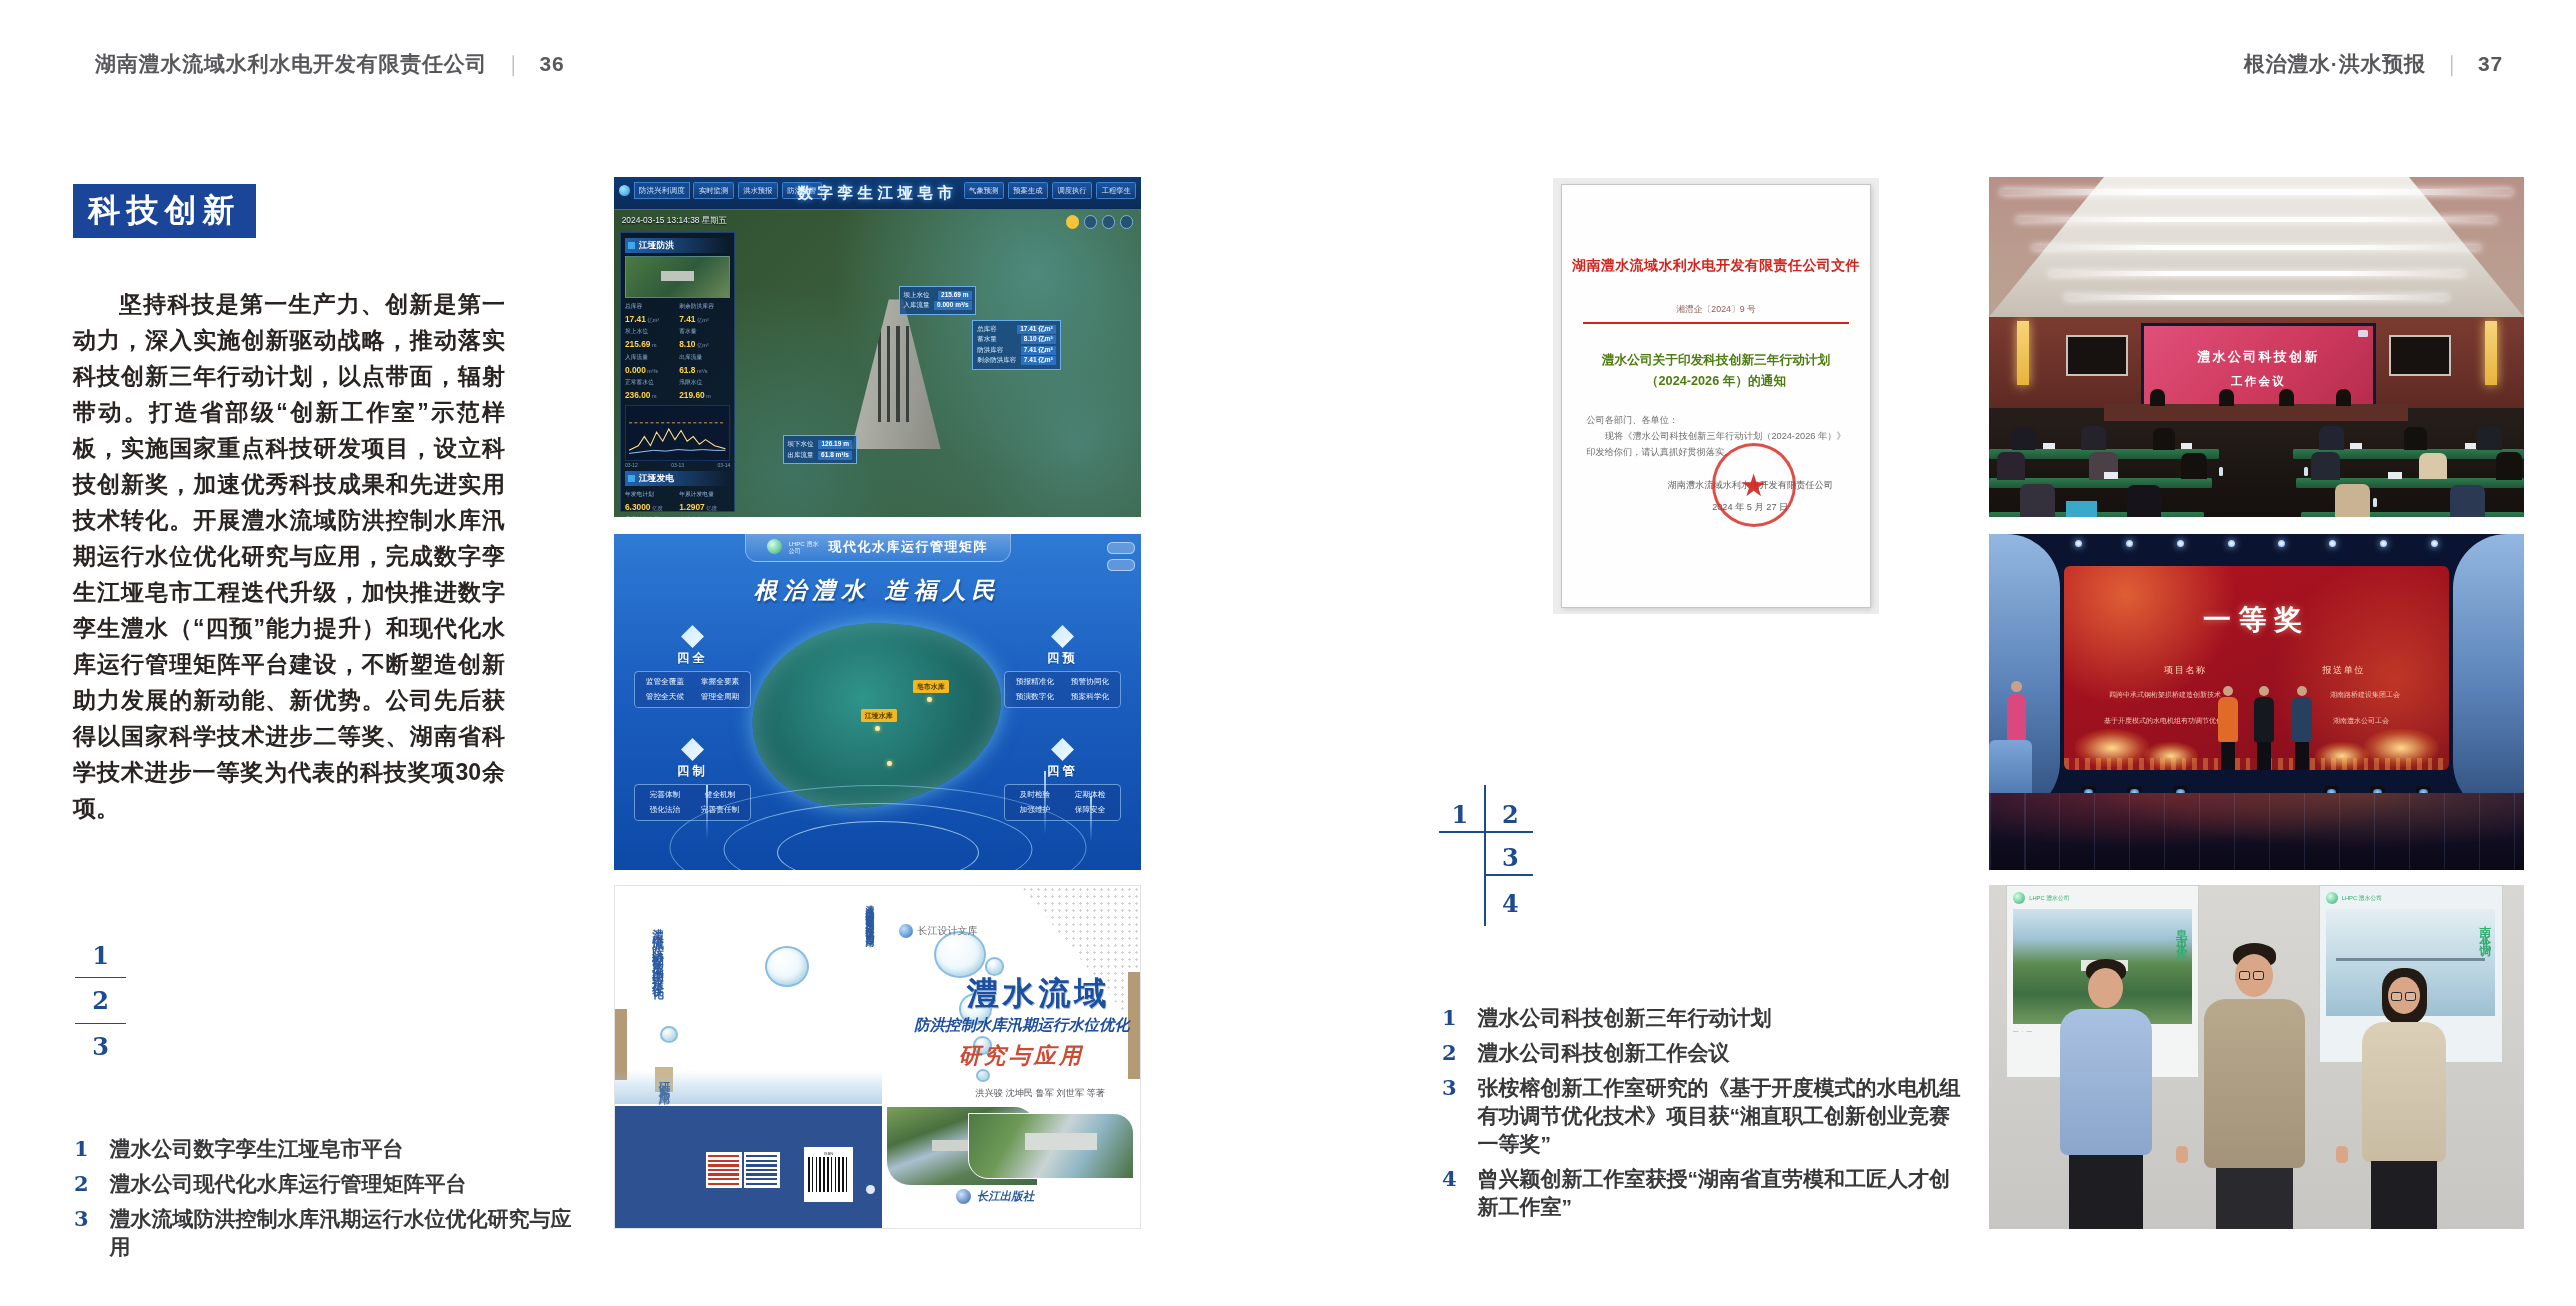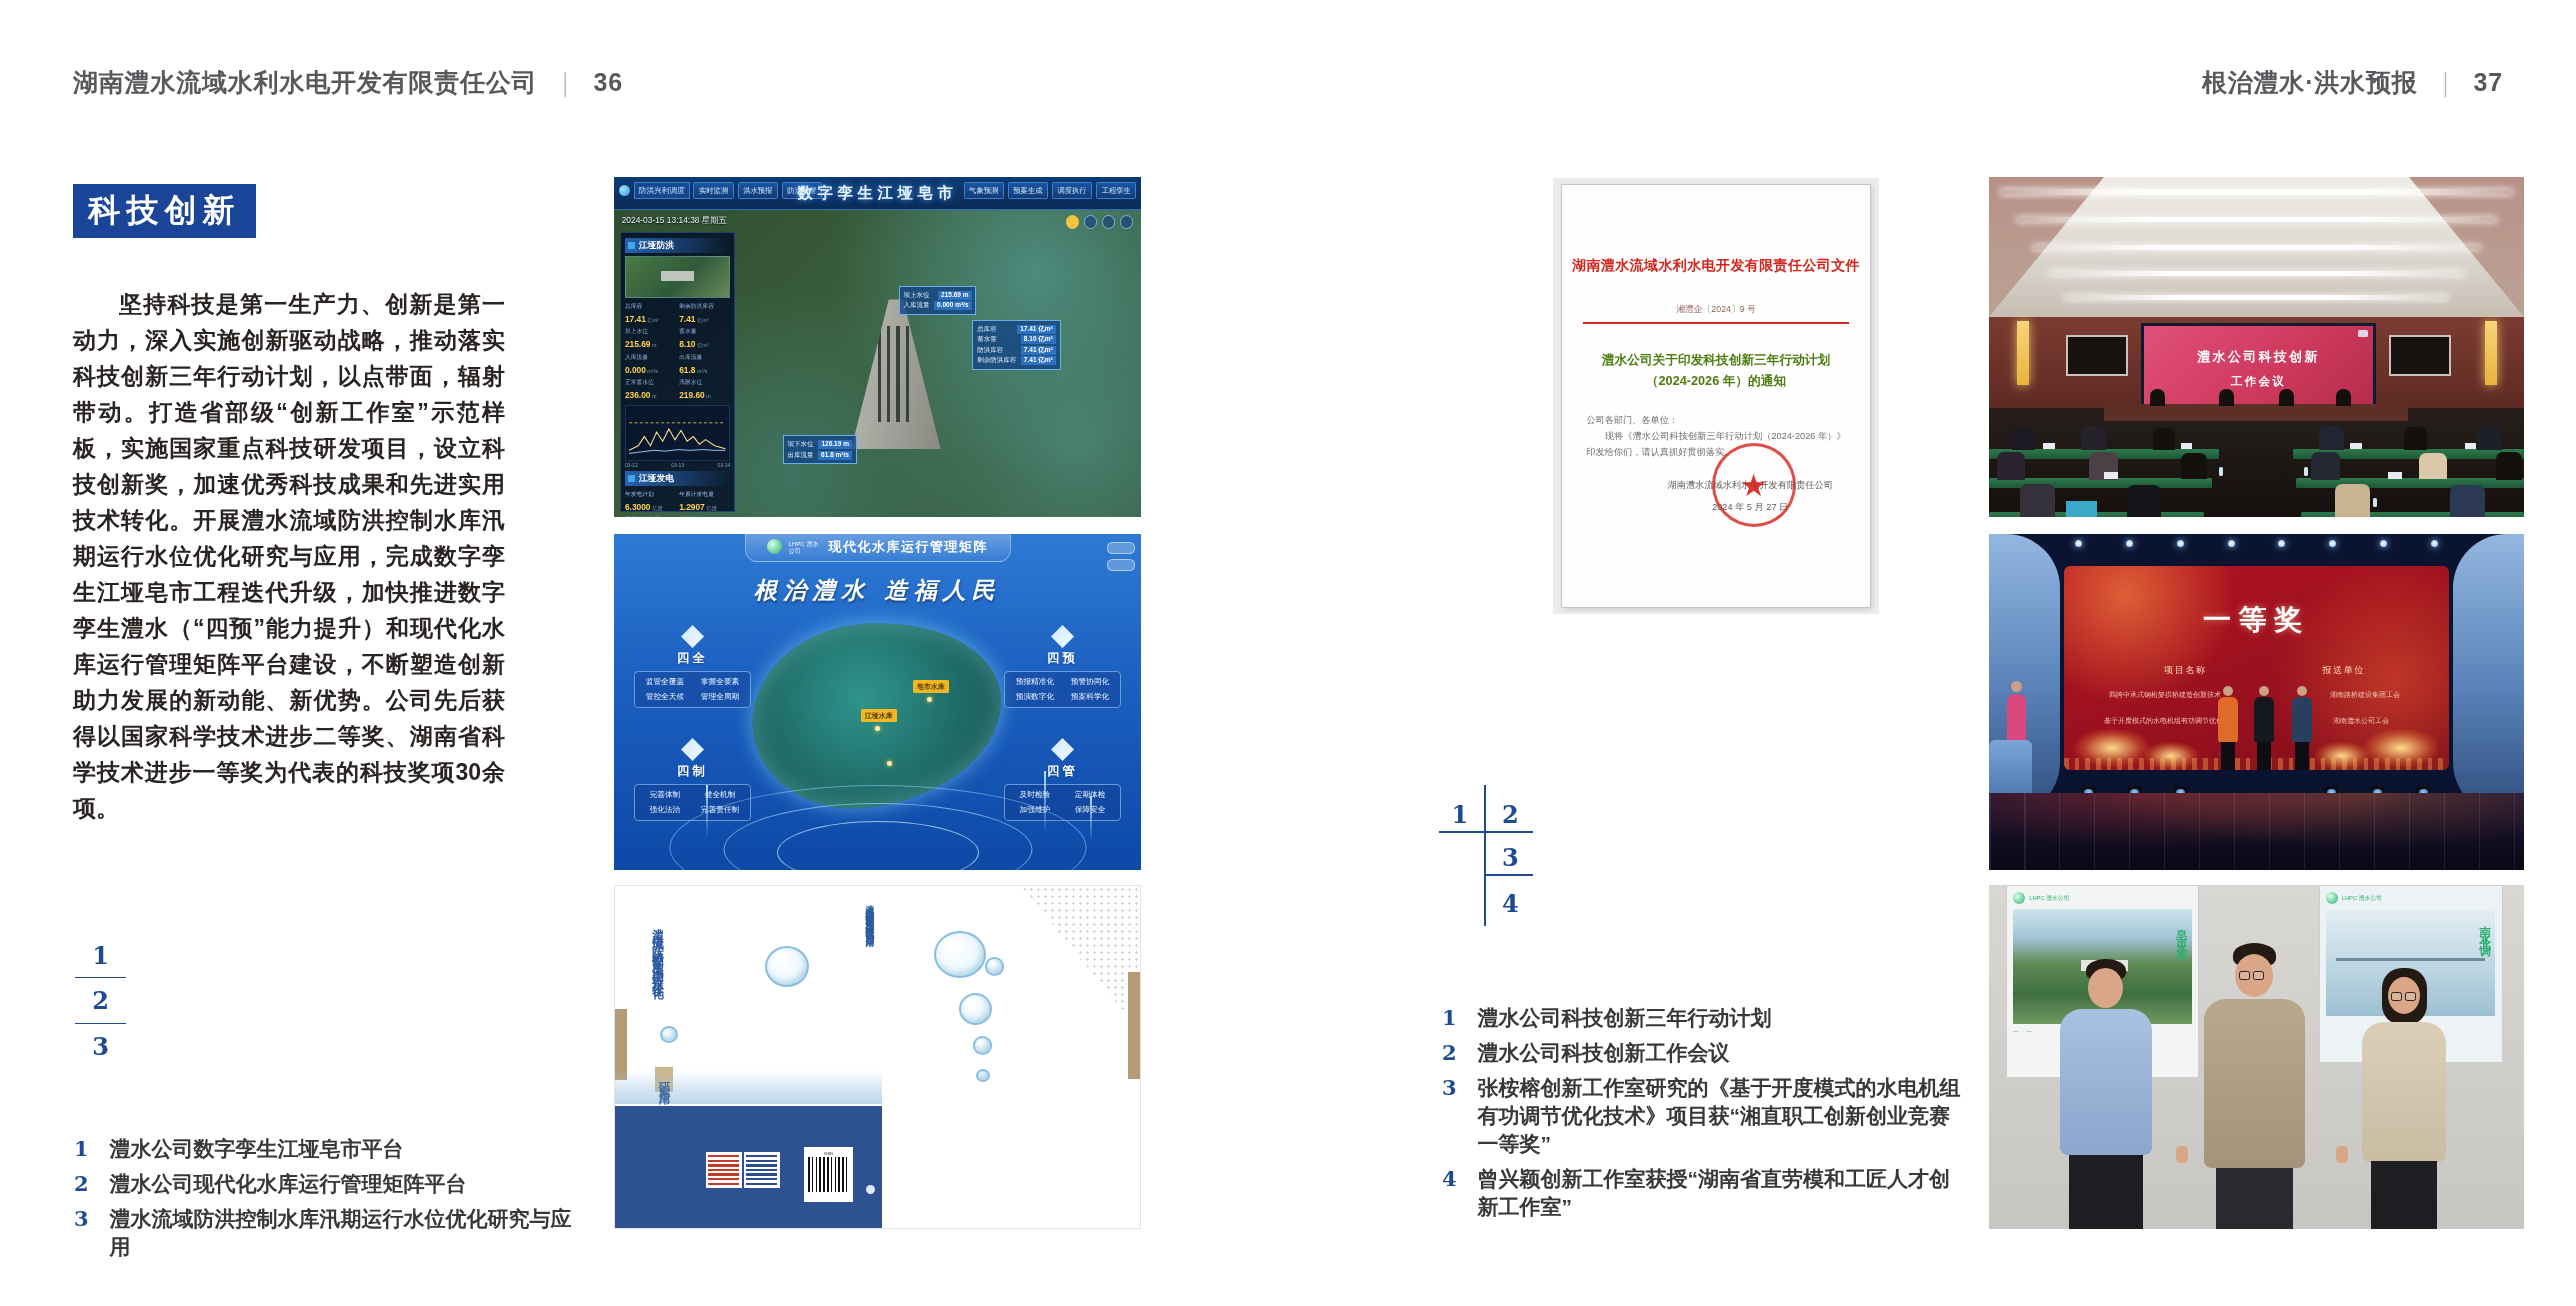--- a/index.html
+++ b/index.html
@@ -1,20 +1,20 @@
 <!DOCTYPE html>
 <html style="font-size:12.3px"><head>
 <meta charset="utf-8">
 <style>
   html,body{margin:0;padding:0;background:#ffffff;}
   body{font-family:"Liberation Sans",sans-serif;}
   .spread{position:relative;width:2576px;height:1306px;background:#ffffff;overflow:hidden;}
 
   
-  .hdr{position:absolute;top:66px;font-size:25px;font-weight:bold;color:#58585c;letter-spacing:0.8px;white-space:nowrap;}
+  .hdr{position:absolute;top:50px;font-size:21px;font-weight:bold;color:#58585c;letter-spacing:0.8px;white-space:nowrap;margin-left:22px;}
   .hdr .divider{color:#b9b9bd;font-weight:normal;margin:0 15.4px;}
   .hdr .pageno{color:#58585c;}
   .hdr-l{left:73px;}
   .hdr-r{right:73px;}
 
   
   .badge{position:absolute;left:73px;top:184px;width:183px;height:54px;background:#1b4598;color:#fff;
          font-size:32px;font-weight:bold;letter-spacing:6.1px;display:flex;align-items:center;justify-content:center;}
   .body-text{position:absolute;left:73px;top:286px;width:432px;font-size:23px;line-height:36px;color:#292422;
              font-weight:600;text-align:justify;text-indent:2em;}
@@ -585,20 +585,36 @@
       <div class="bk-bar">
           <div class="isbn">ISBN</div>
           <div class="stripes"></div>
         </div>
 
       <div class="bk-spine">
         <span class="bk-spine-t">澧水流域防洪控制水库汛期运行水位优化研究与应用</span>
         <span class="bk-spine-dot"></span>
       </div>
 
+      <div class="bk-front">
+        <div class="bk-series">
+          <span class="glb"></span>
+          <span>长江设计文库</span>
+        </div>
+        <div class="bk-t1">澧水流域</div>
+        <div class="bk-t2">防洪控制水库汛期运行水位优化</div>
+        <div class="bk-t3">研究与应用</div>
+        <div class="bk-auth">洪兴骏  沈坤民  鲁军  刘世军  等著</div>
+        <div class="bk-p1"></div>
+        <div class="bk-p2"></div>
+        <div class="bk-pub">
+          <span class="plogo"></span>
+          <span>长江出版社</span>
+        </div>
+      </div>
     </div>
   </div>
 
   <div class="fig" id="fig-doc">
     <div class="doc">
       <div class="doc-h">湖南澧水流域水利水电开发有限责任公司文件</div>
       <div class="doc-no">湘澧企〔2024〕9 号</div>
       <div class="doc-rule"></div>
       <div class="doc-t">
         <div>澧水公司关于印发科技创新三年行动计划</div>

